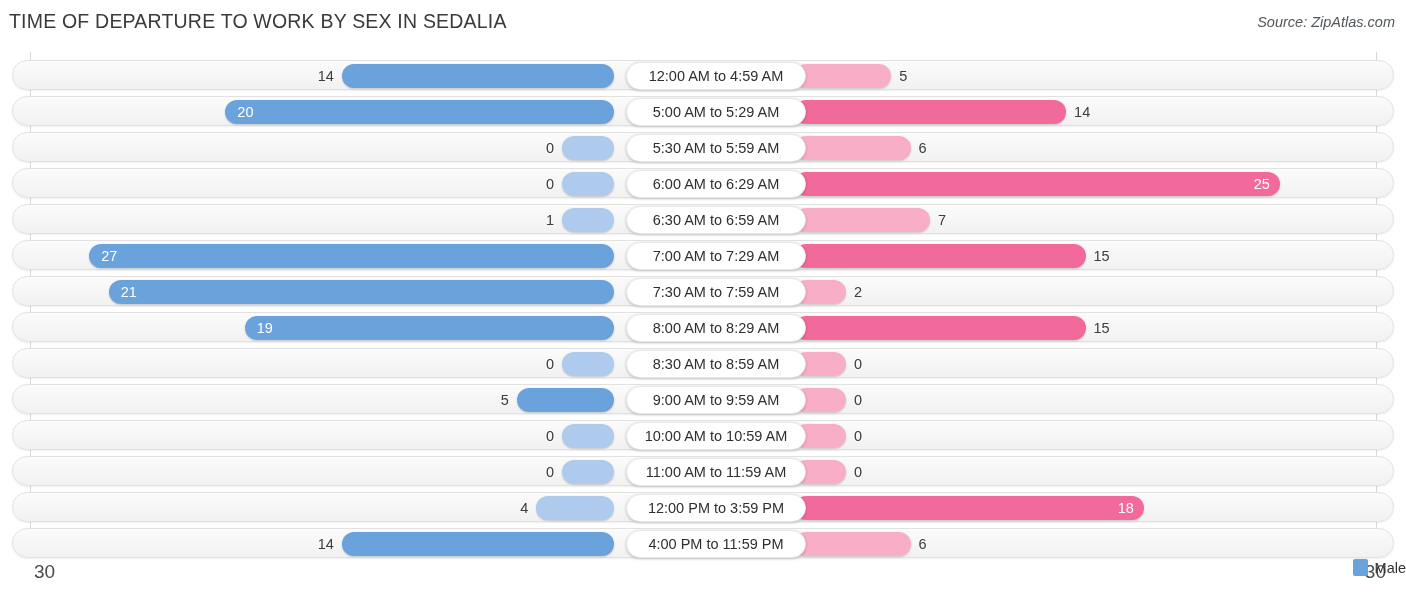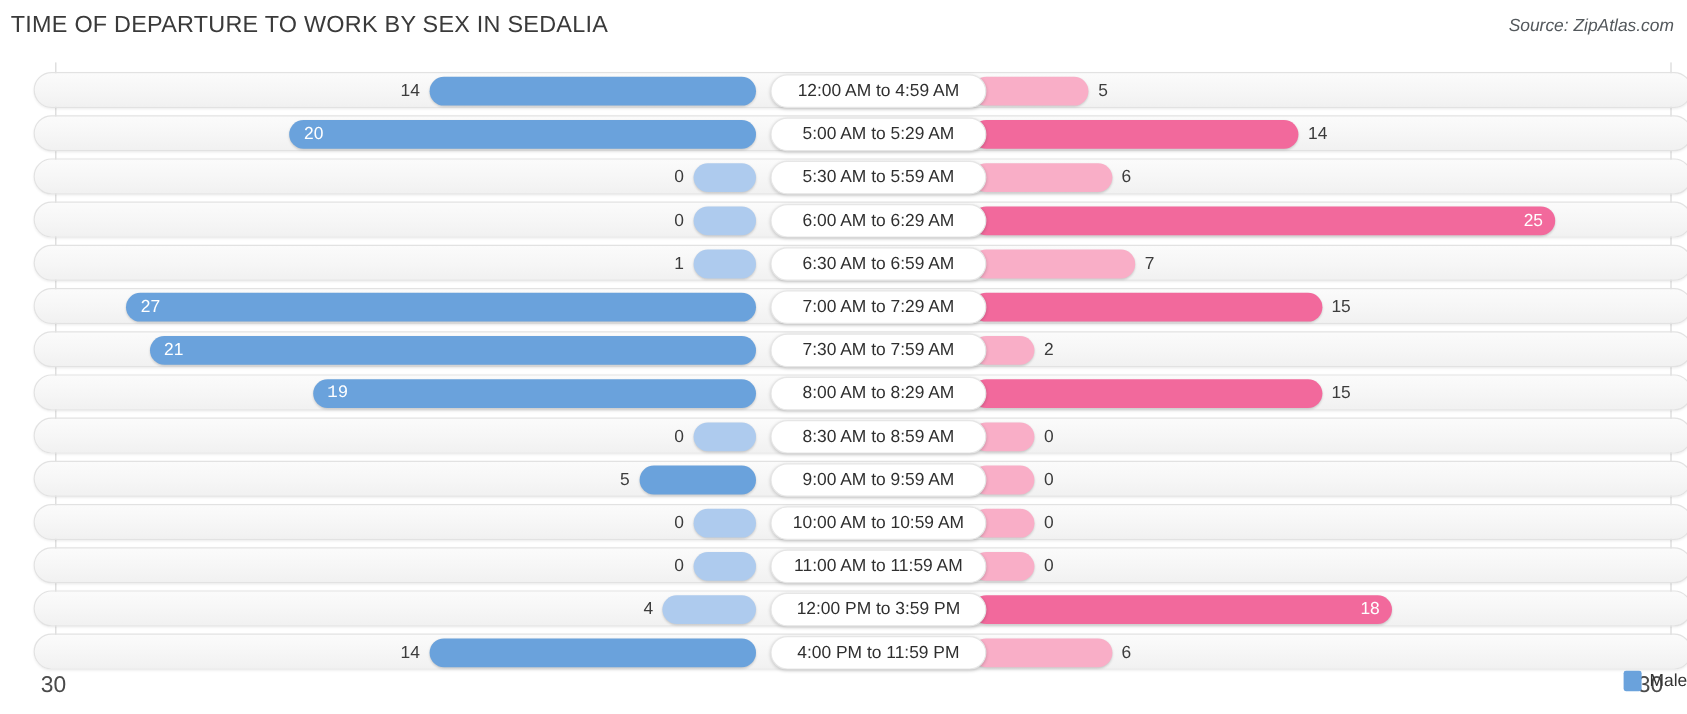--- a/index.html
+++ b/index.html
@@ -29,21 +29,21 @@
     position: absolute;
     right: 11px; top: 14px;
     font-size: 14.5px;
     font-style: italic;
     color: #53585c;
     white-space: nowrap;
   }
   
   #plot {
     position: absolute;
-    left: 16px; top: 52px;
+    left: 0; top: 52px;
     width: 1366px; height: 500px;
   }
   .gridline {
     position: absolute;
     top: 0; bottom: 6px;
     width: 1px;
     background: #d8d8d8;
   }
   #gridline-left  { left: 30px; }
   #gridline-right { left: 1376px; }
@@ -197,21 +197,21 @@
             <div class="bar bar-male" style="left: 95.7333px; width: 505.267px;"></div>
             <div class="vlabel inside" style="left: 107.733px;">21</div>
             <div class="bar bar-female low" style="left: 781px; width: 52px;"></div>
             <div class="vlabel" style="left: 841px;">2</div>
             <div class="center-pill">7:30 AM to 7:59 AM</div>
           </div>
         </div>
         <div class="row" style="top: 260px;">
           <div class="bars">
             <div class="bar bar-male" style="left: 231.767px; width: 369.233px;"></div>
-            <div class="vlabel inside" style="left: 243.767px; font-family: Liberation Mono, monospace;">19</div>
+            <div class="vlabel inside" style="left: 243.767px;">19</div>
             <div class="bar bar-female" style="left: 781px; width: 291.5px;"></div>
             <div class="vlabel" style="left: 1080.5px;">15</div>
             <div class="center-pill">8:00 AM to 8:29 AM</div>
           </div>
         </div>
         <div class="row" style="top: 296px;">
           <div class="bars">
             <div class="bar bar-male low" style="left: 549px; width: 52px;"></div>
             <div class="vlabel" style="left: 509px; width: 32px; text-align: right;">0</div>
             <div class="bar bar-female low" style="left: 781px; width: 52px;"></div>

